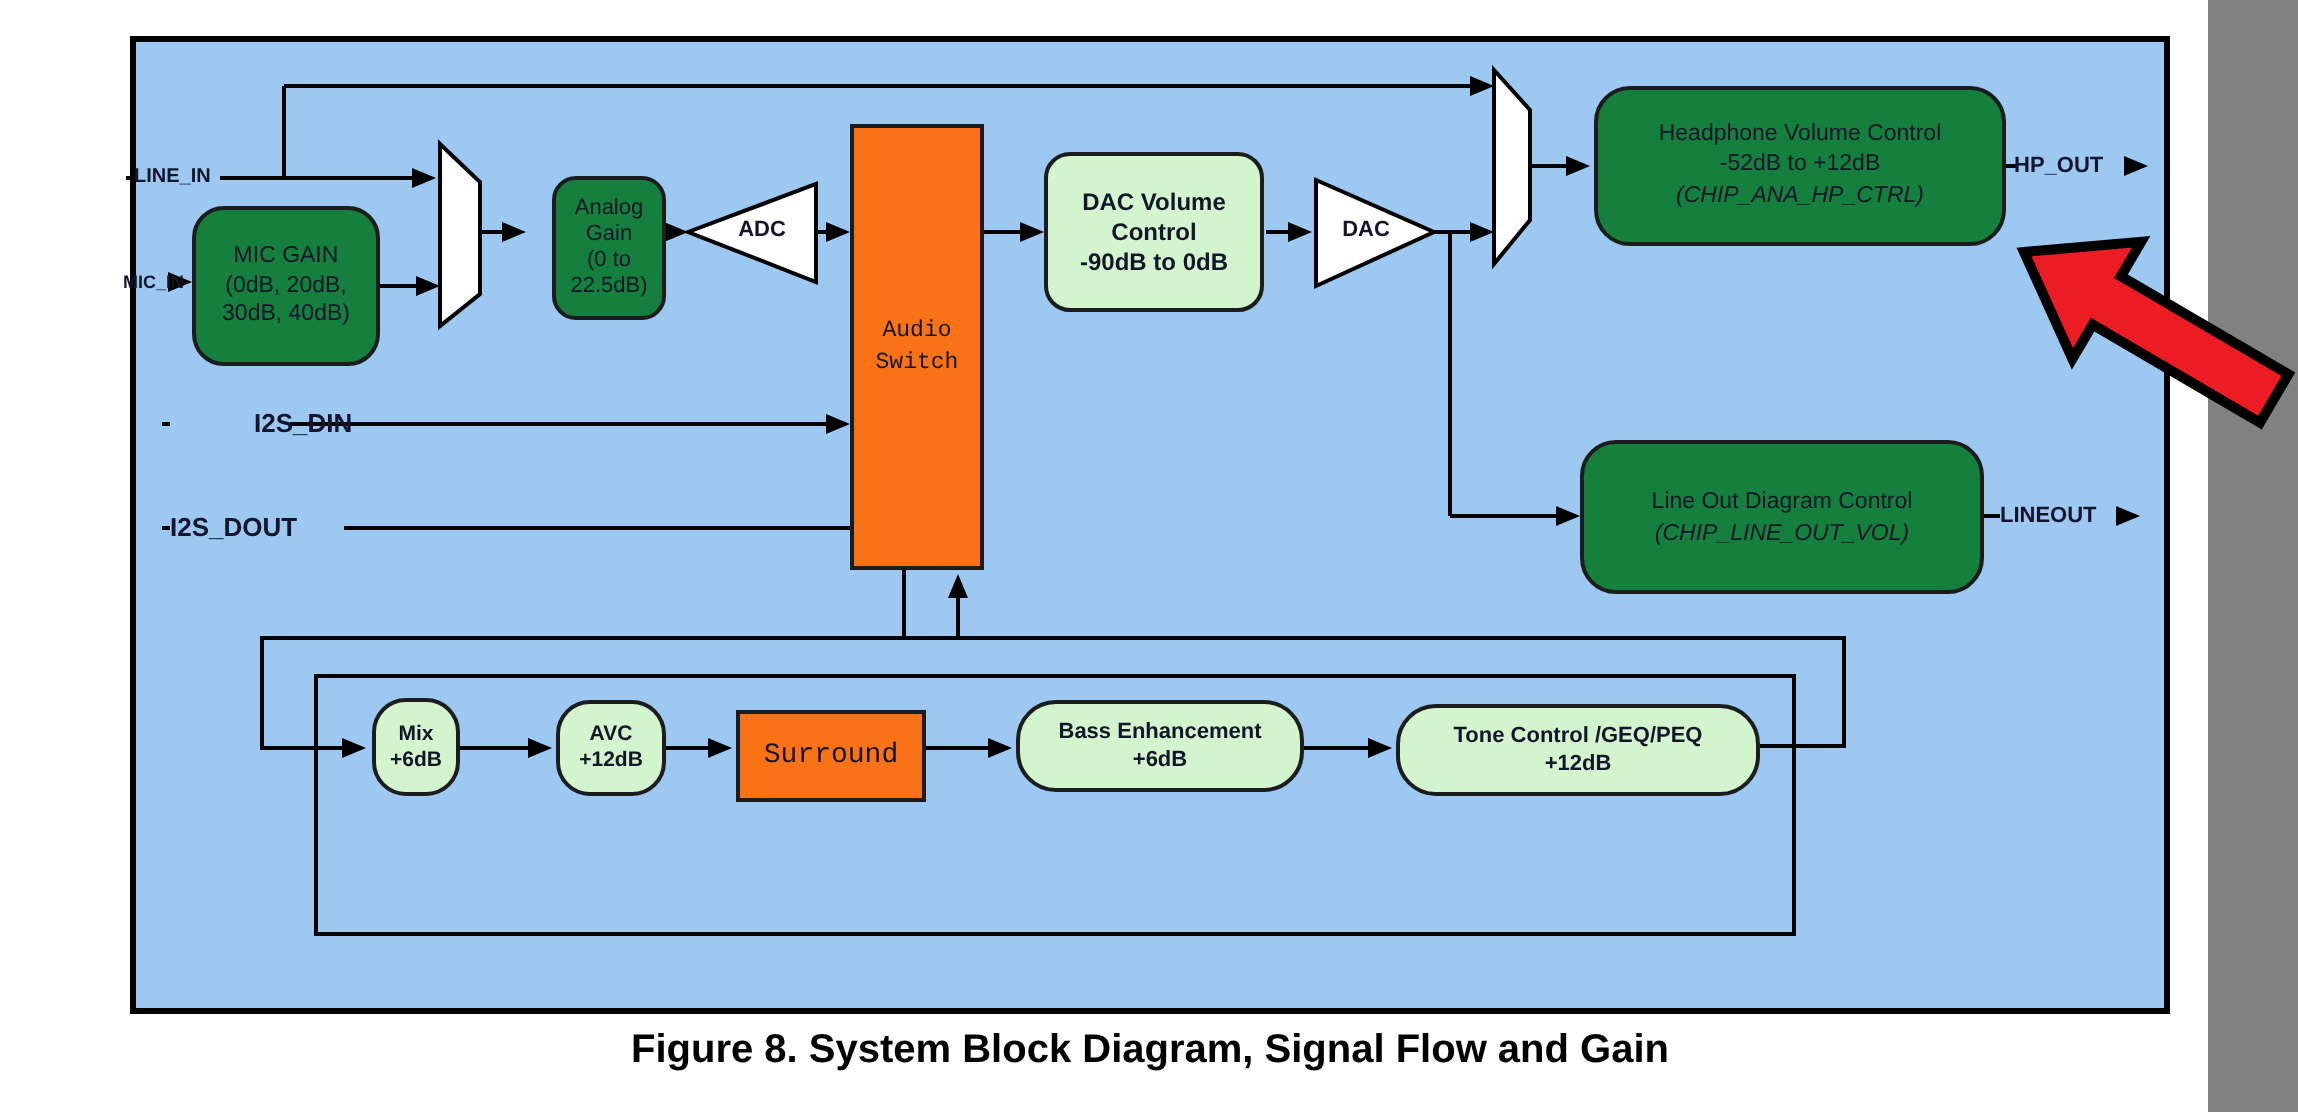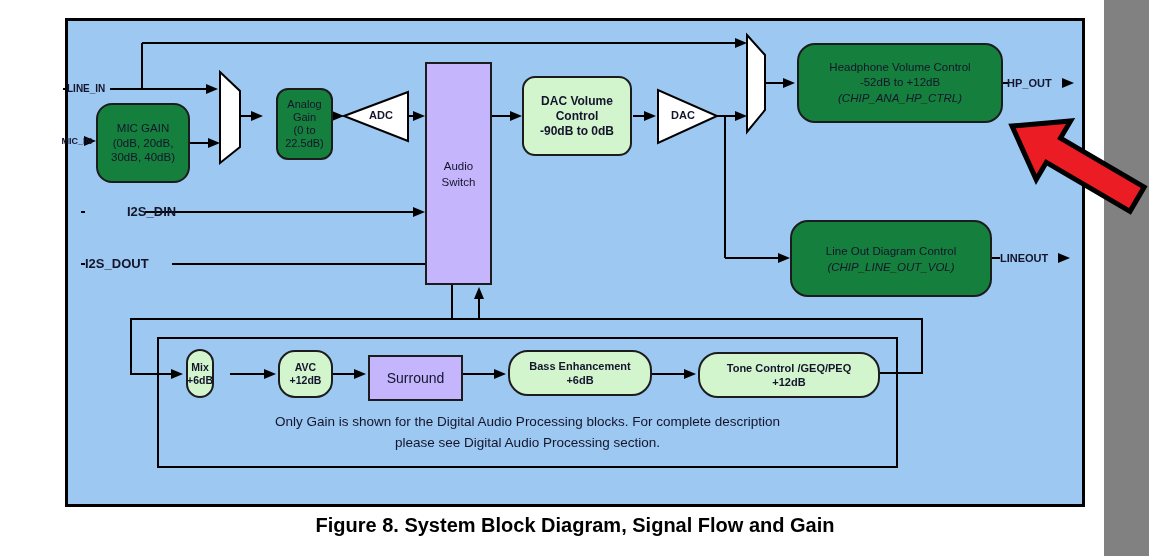--- a/index.html
+++ b/index.html
@@ -4,29 +4,29 @@
 <style>
   html,body{margin:0;padding:0;background:#fff;}
   .screen{position:relative;width:1149px;height:556px;background:#ffffff;overflow:hidden;
           font-family:"Liberation Sans", sans-serif;}
   .gutter{position:absolute;left:1104px;top:0;width:45px;height:556px;background:#818181;}
   .diagram{position:absolute;left:65px;top:18px;width:1020px;height:489px;background:#9CC8F2;
            border:3px solid #000;box-sizing:border-box;}
   svg.overlay{position:absolute;left:0;top:0;width:1149px;height:556px;pointer-events:none;}
   .blk{position:absolute;display:flex;flex-direction:column;justify-content:center;align-items:center;
        text-align:center;box-sizing:border-box;border:2px solid #1c1c1c;color:#14142b;font-weight:normal;}
-  .yellow{background:#15803d;} .green{background:#D2F5CE;font-weight:bold;} .whitebg{background:#c4b5fd;}
+  .yellow{background:#15803d;} .green{background:#D2F5CE;font-weight:bold;} .whitebg{background:#f97316;font-family:Liberation Mono, monospace;}
   .it{font-style:italic;}
   .b-micgain{left:96px;top:103px;width:94px;height:80px;border-radius:16px;font-size:11.5px;line-height:14.5px;}
   .b-anagain{left:265px;top:88px;width:57px;height:72px;border-radius:12px;font-size:11px;line-height:13px;margin-left:11px;}
   .b-switch{left:425px;top:62px;width:67px;height:223px;font-size:11.5px;line-height:16px;}
   .b-dacvol{left:522px;top:76px;width:110px;height:80px;border-radius:13px;font-size:12px;line-height:15px;}
   .b-hpvol{left:797px;top:43px;width:206px;height:80px;border-radius:18px;font-size:11.5px;line-height:15.5px;}
   .b-lovol{left:790px;top:220px;width:202px;height:77px;border-radius:18px;font-size:11.5px;line-height:16px;}
-  .b-mix{left:186px;top:349px;width:28px;height:49px;border-radius:17px;font-size:10.5px;line-height:13px;}
+  .b-mix{left:186px;top:349px;width:44px;height:49px;border-radius:17px;font-size:10.5px;line-height:13px;}
   .b-avc{left:278px;top:350px;width:55px;height:48px;border-radius:17px;font-size:10.5px;line-height:13px;}
   .b-surround{left:368px;top:355px;width:95px;height:46px;font-size:14px;line-height:13px;}
   .b-bass{left:508px;top:350px;width:144px;height:46px;border-radius:20px;font-size:11px;line-height:14px;}
   .b-tone{left:698px;top:352px;width:182px;height:46px;border-radius:20px;font-size:11px;line-height:14px;}
   .conv-label{position:absolute;text-align:center;font-weight:bold;font-size:11px;color:#14142b;}
   .l-adc{left:356px;top:109px;width:50px;}
   .l-dac{left:660px;top:109px;width:46px;}
   .pin{position:absolute;font-weight:bold;color:#14142b;height:16px;line-height:16px;font-size:11px;text-align:center;}
   .p-linein{left:67px;top:81px;font-size:10px;}
   .p-micin{left:20px;top:133px;width:72px;text-align:right;font-size:9px;}
@@ -179,20 +179,16 @@
   <div class="blk green b-bass">
     <div>Bass Enhancement</div>
     <div>+6dB</div>
   </div>
 
   <div class="blk green b-tone">
     <div>Tone Control /GEQ/PEQ</div>
     <div>+12dB</div>
   </div>
 
-  <div class="note">
-    <div>Only Gain is shown for the Digital Audio Processing blocks.  For complete description</div>
-    <div>please see Digital Audio Processing section.</div>
-  </div>
 
   <div class="caption">Figure 8. System Block Diagram, Signal Flow and Gain</div>
 
 </div>
 
 </body></html>

